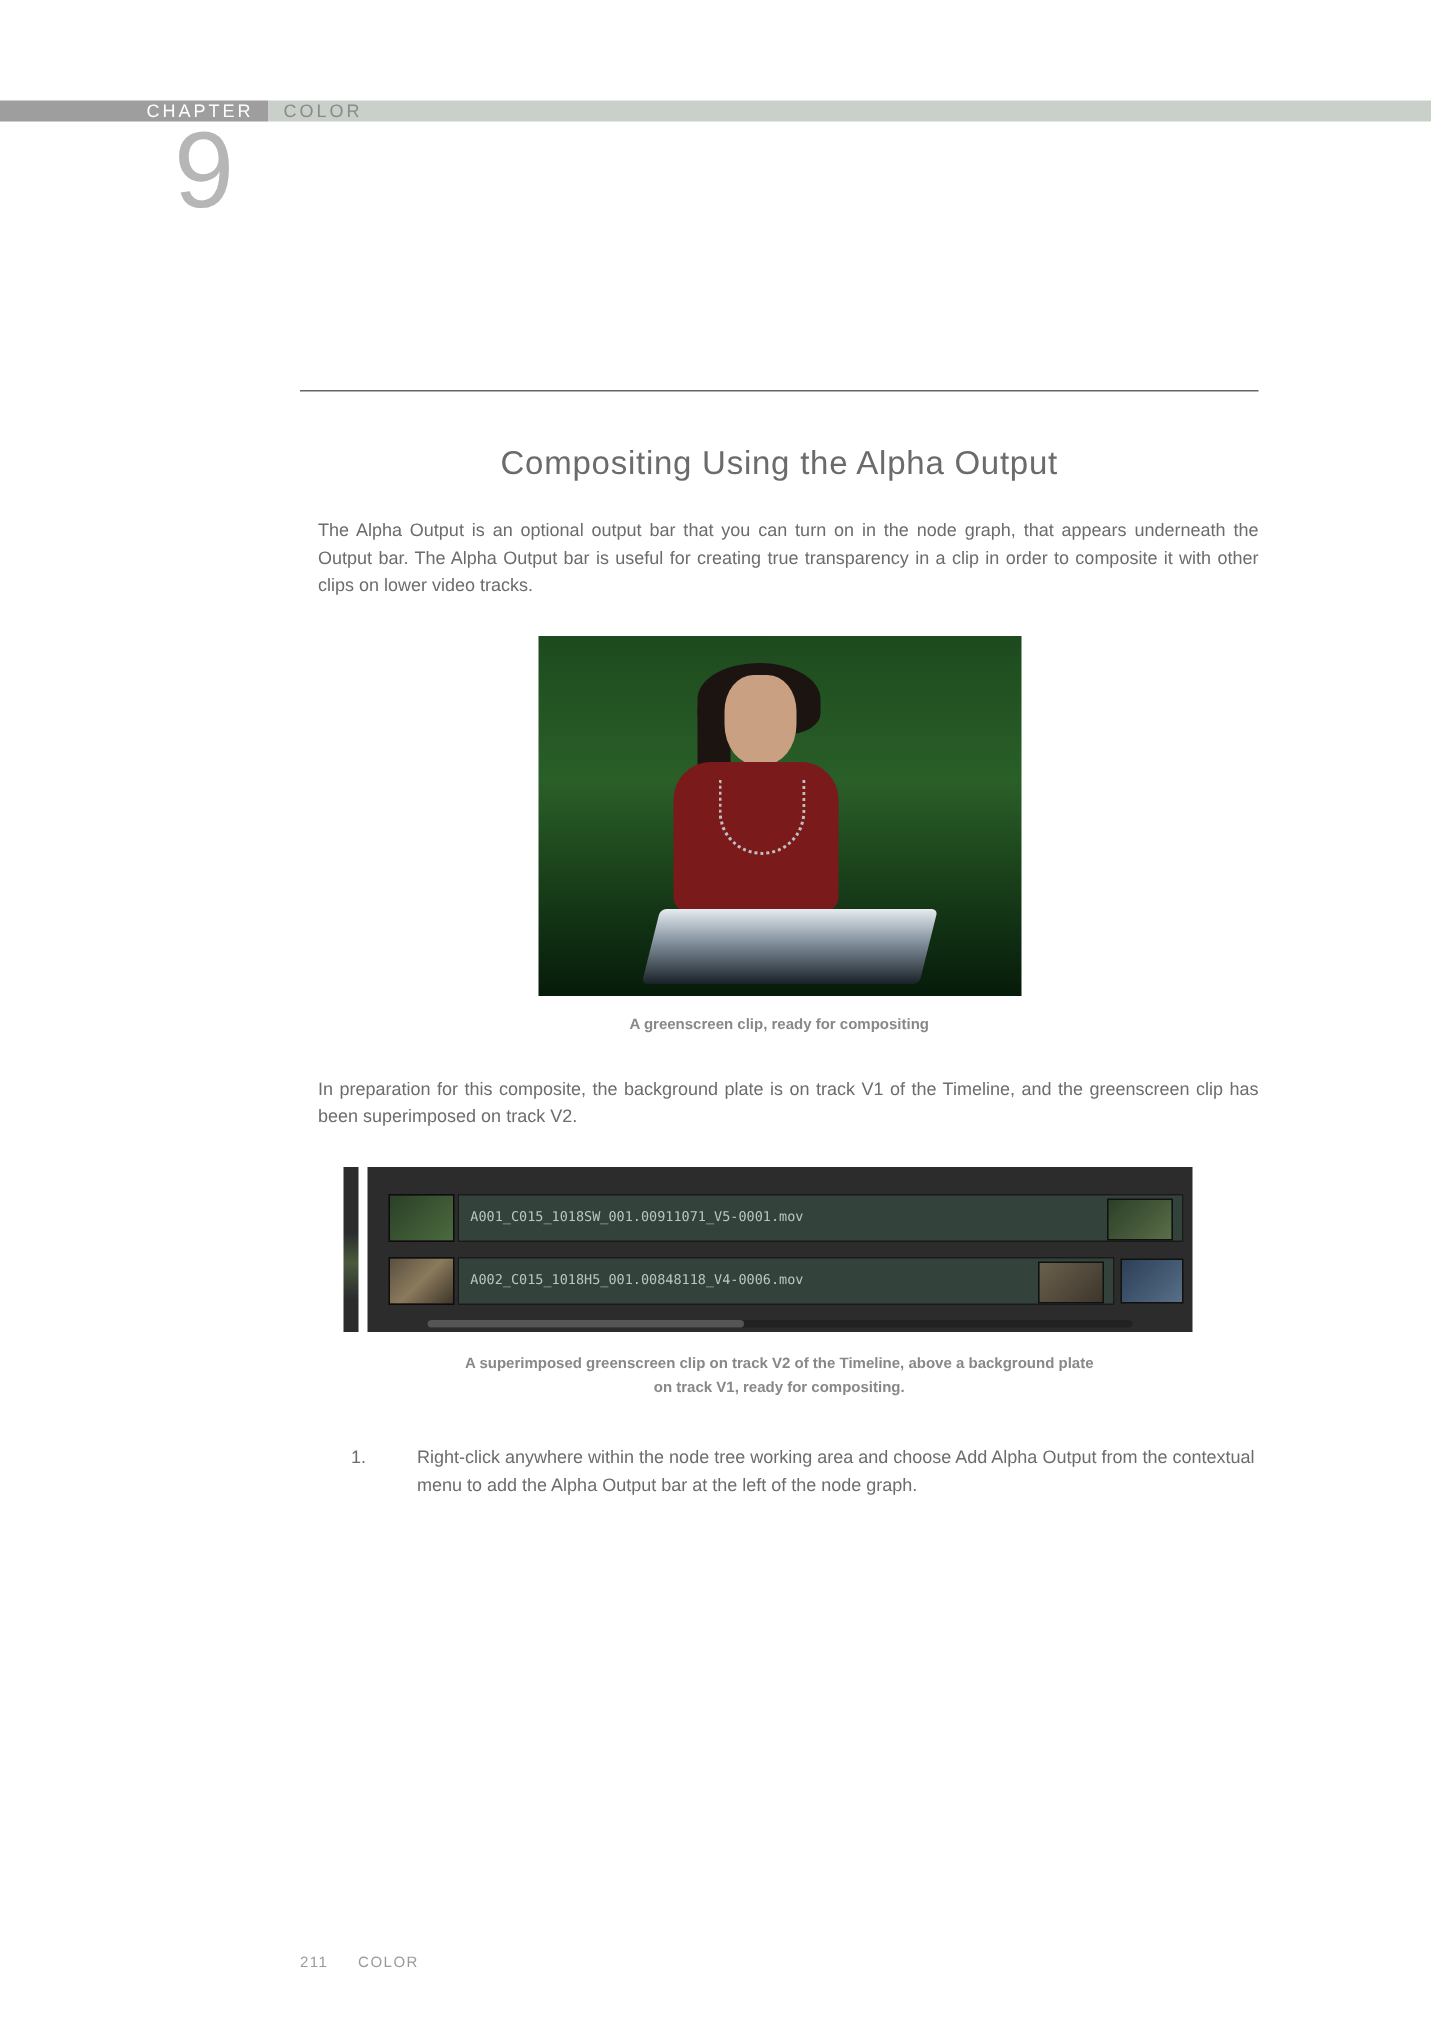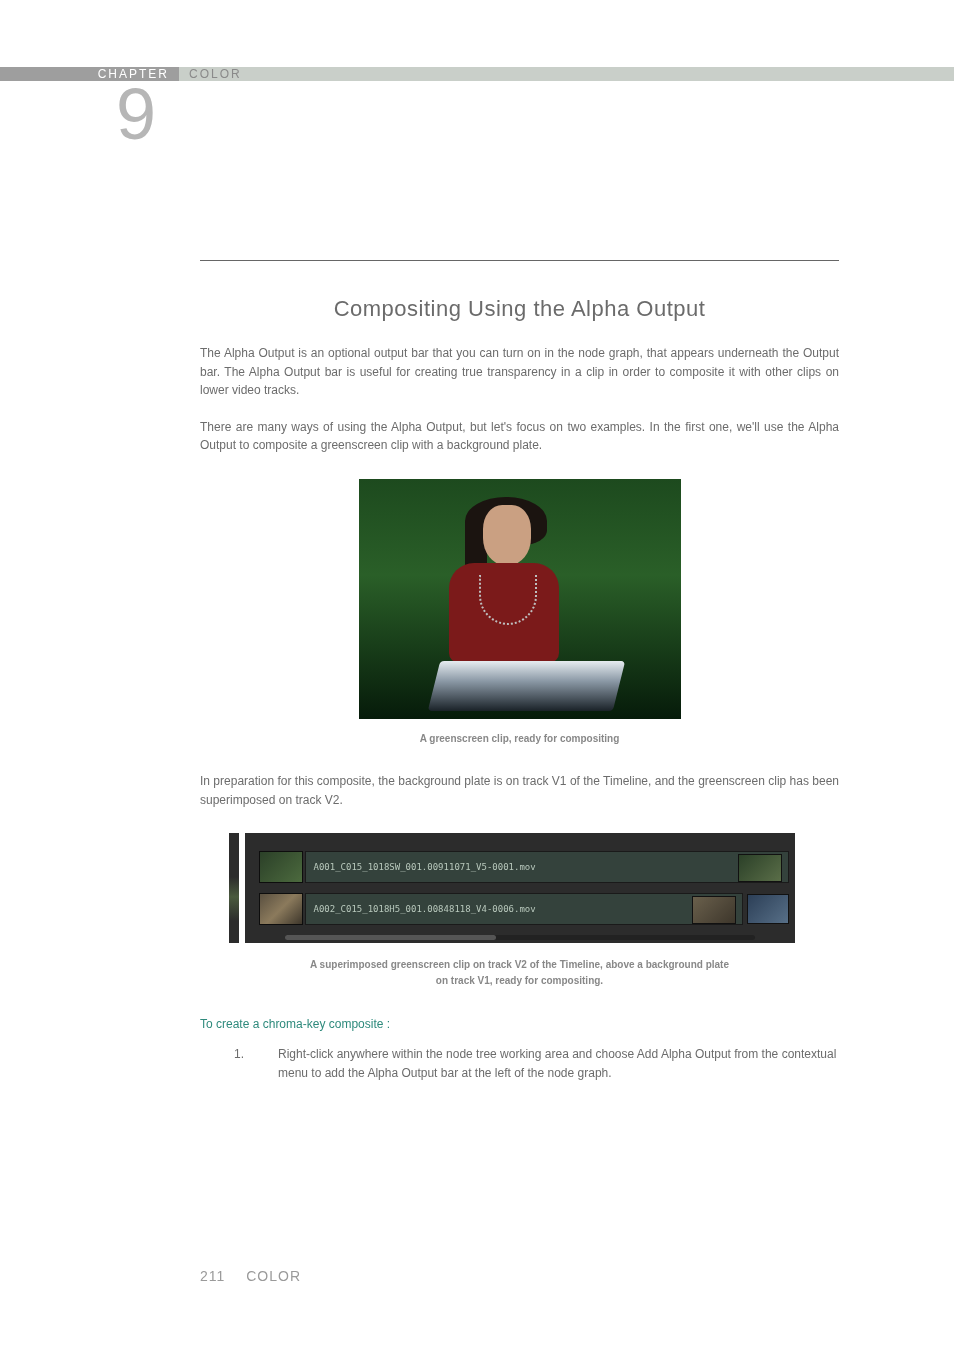--- a/index.html
+++ b/index.html
@@ -71,20 +71,21 @@
     margin-bottom: 22px;
     text-align: center;
   }
   p.body {
     font-size: 12px;
     line-height: 1.55;
     color: #6c6c6c;
     text-align: justify;
     margin-bottom: 18px;
     font-weight: 300;
+    margin-left: 12px;
   }
   .figure {
     text-align: left;
     margin: 24px 0 4px 0;
   }
   .fig-greenscreen {
     width: 322px;
     height: 240px;
     margin: 0 auto;
     background: linear-gradient(180deg, #1d4a1e 0%, #2a5f28 40%, #061b0a 100%);
@@ -222,23 +223,23 @@
     margin-bottom: 14px;
   }
   ol.steps .num {
     width: 44px;
     flex-shrink: 0;
   }
   ol.steps .step-body div { margin-bottom: 14px; }
 
   .footer {
     position: absolute;
-    bottom: 66px;
+    bottom: 36px;
     left: 200px;
-    font-size: 14px;
+    font-size: 10px;
     color: #9a9a9a;
     letter-spacing: 1px;
     font-weight: 300;
   }
   .footer .pg { margin-right: 16px; }
 </style>
 </head>
 <body>
 
 <div class="header-bar">
@@ -246,21 +247,20 @@
   <div class="header-right">COLOR</div>
 </div>
 <div class="chapter-number">9</div>
 
 <div class="content">
   <hr class="horizontal-rule">
 
   <h1>Compositing Using the Alpha Output</h1>
 
   <p class="body">The Alpha Output is an optional output bar that you can turn on in the node graph, that appears underneath the Output bar. The Alpha Output bar is useful for creating true transparency in a clip in order to composite it with other clips on lower video tracks.</p>
-  <p class="body">There are many ways of using the Alpha Output, but let's focus on two examples. In the first one, we'll use the Alpha Output to composite a greenscreen clip with a background plate.</p>
 
   <div class="figure">
     <div class="fig-greenscreen">
       <div class="gs-person">
         <div class="gs-hair"></div>
         <div class="gs-hair2"></div>
         <div class="gs-face"></div>
         <div class="gs-torso"></div>
         <div class="gs-chain"></div>
       </div>
@@ -292,21 +292,20 @@
       <div class="tl-scroll">
           <div class="tl-scroll-thumb"></div>
         </div>
     </div>
   </div>
   <div class="caption caption-multi">
     <span>A superimposed greenscreen clip on track V2 of the Timeline, above a background plate</span><br>
     <span>on track V1, ready for compositing.</span>
   </div>
 
-  <div class="subhead-teal">To create a chroma-key composite :</div>
 
   <ol class="steps">
     <li>
       <div class="num">1.</div>
       <div class="step-body">
         <div>Right-click anywhere within the node tree working area and choose Add Alpha Output from the contextual menu to add the Alpha Output bar at the left of the node graph.</div>
       </div>
     </li>
   </ol>
 </div>

